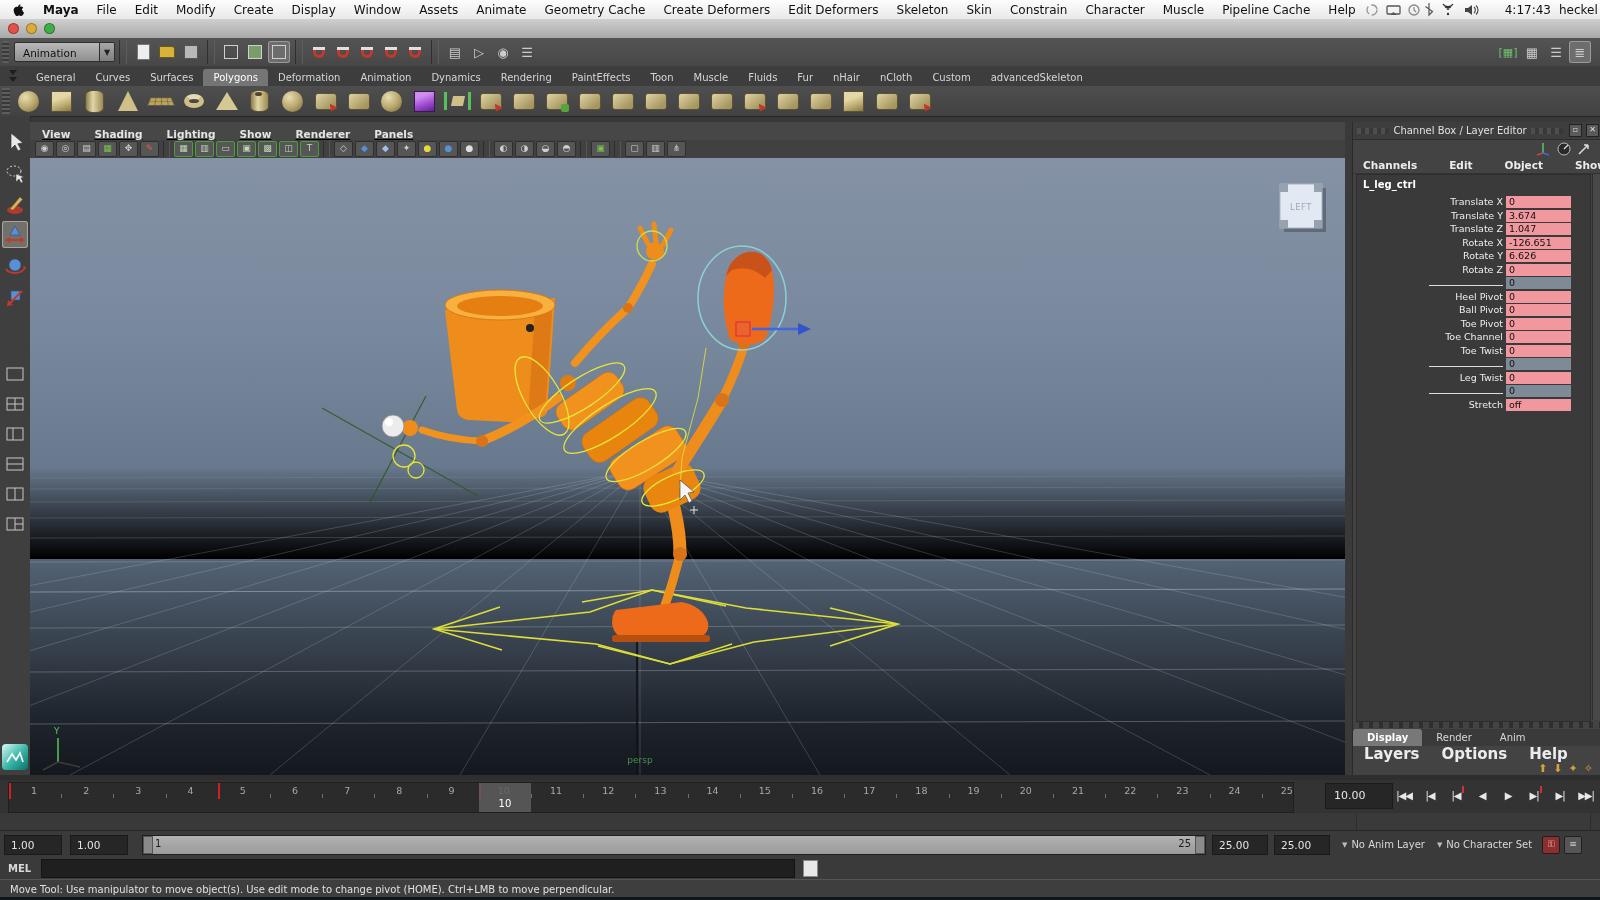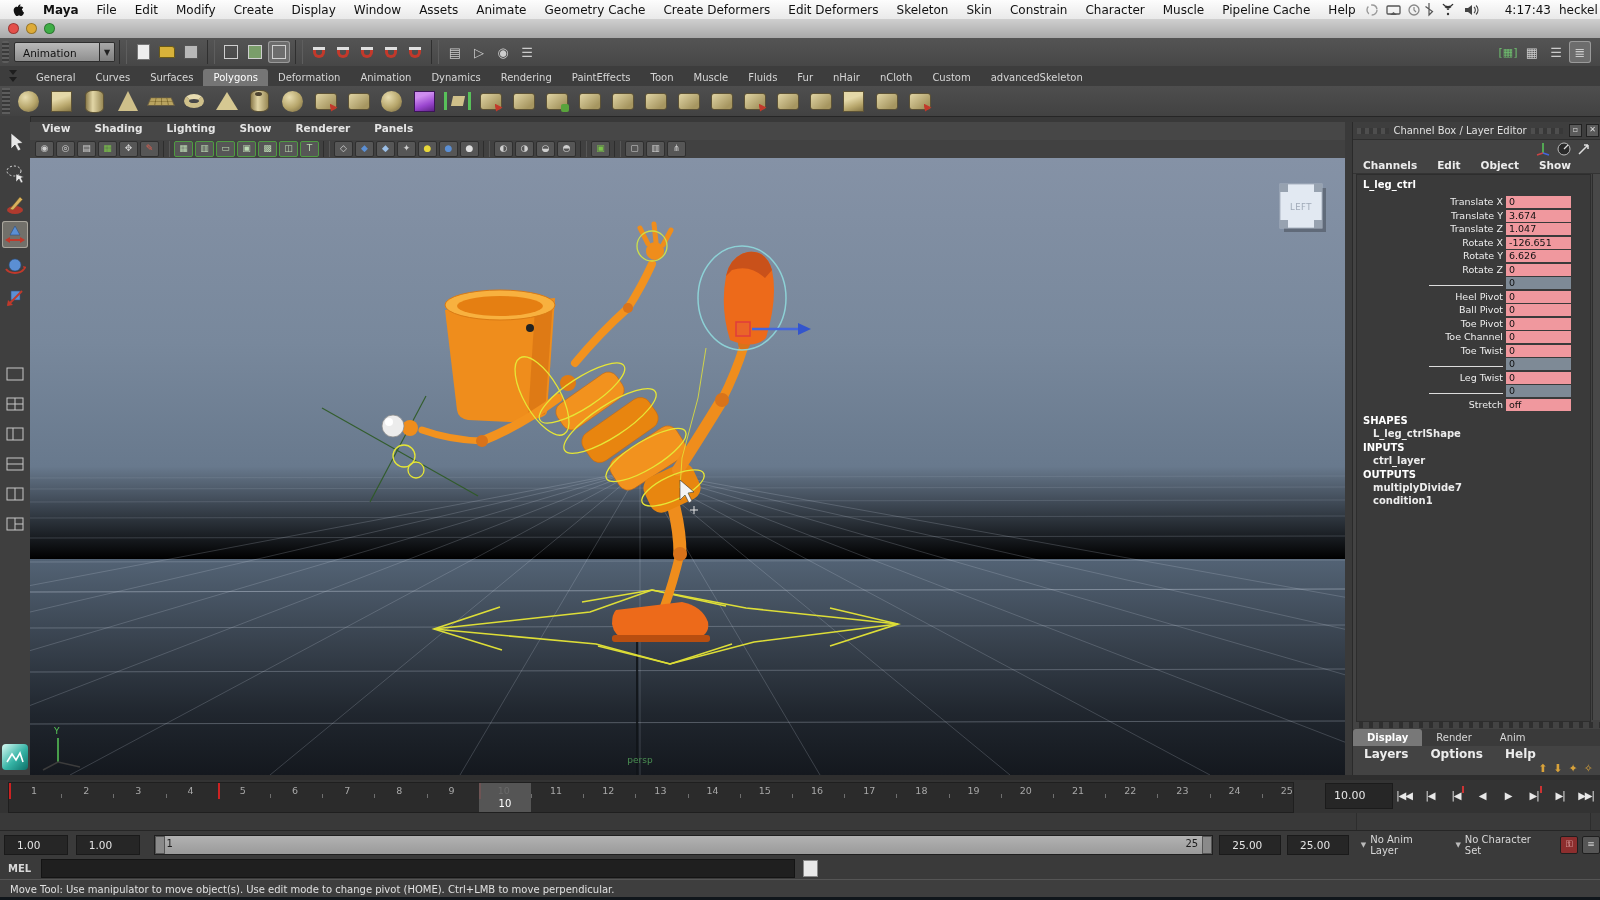--- a/index.html
+++ b/index.html
@@ -55,53 +55,53 @@
   .g-generic.acc-green::after{content:"";position:absolute;right:-2px;bottom:-3px;width:8px;height:8px;background:#59a33c;border-radius:2px;}
   .g-purple{width:19px;height:19px;background:linear-gradient(160deg,#cf8df0 25%,#9a46cf 65%,#5f2387);border:1px solid #3c1458;}
   .g-bracket{width:22px;height:18px;border-left:3px solid #58c05a;border-right:3px solid #58c05a;display:flex;align-items:center;justify-content:center;}
   .g-bracket i{width:12px;height:10px;background:#cfc08a;transform:skewX(-12deg);display:block;}
   
   .toolbox{left:0;top:116px;width:30px;height:659px;background:#3f3f3f;border-right:1px solid #2a2a2a;}
   .tool{position:absolute;left:2px;width:26px;height:27px;border-radius:3px;display:flex;align-items:center;justify-content:center;}
   .tool.active{background:#72706a;box-shadow:inset 0 0 0 1px #a9a59c;}
   .teal-btn{position:absolute;left:2px;width:26px;height:26px;border-radius:4px;background:linear-gradient(135deg,#d8fbf4,#35b3a5 55%,#0d6f68);display:flex;align-items:center;justify-content:center;color:#fff;font-size:9px;}
   
-  .vp-menubar{left:30px;top:122px;width:1315px;height:18px;background:#474747;border-bottom:1px solid #303030;display:flex;align-items:flex-start;}
+  .vp-menubar{left:30px;top:122px;width:1315px;height:18px;background:#474747;border-bottom:1px solid #303030;display:flex;align-items:flex-end;text-decoration:underline;}
   .vp-menu{color:#e4e4e4;font-size:10.5px;font-weight:bold;padding:0 12px;}
   .vp-toolbar{left:30px;top:140px;width:1315px;height:18px;background:#414141;border-bottom:1px solid #2a2a2a;display:flex;align-items:center;padding-left:4px;}
   .vpt{width:17px;height:14px;margin:0 1px;background:#565656;border:1px solid #2f2f2f;border-radius:2px;color:#cfcfcf;font-size:9px;line-height:13px;text-align:center;overflow:hidden;}
   .vpt.frame-green{border-color:#4f9b42;color:#bcd9b4;}
   .vpt.yellow{color:#e8d83a;} .vpt.blue{color:#5b8fd4;} .vpt.blue-light{color:#9cc0e8;} .vpt.grey-light{color:#e0e0e0;} .vpt.accent-red{color:#e06050;} .vpt.accent-green{color:#7ac34a;}
   .vpt-sep{width:5px;height:16px;margin:0 3px;border-left:1px solid #2d2d2d;border-right:1px solid #575757;}
   
   .rpanel{left:1352px;top:122px;width:248px;height:653px;background:#434343;border-left:1px solid #2a2a2a;}
   .rp-head{height:17px;background:#3e3e3e;border-bottom:1px solid #2e2e2e;display:flex;align-items:center;}
   .rp-head .dash{flex:1;height:6px;margin:0 4px;background:repeating-linear-gradient(90deg,#4e4e4e 0 4px,#383838 4px 8px);}
   .rp-head .t{font-size:10px;font-weight:normal;color:#e0e0e0;white-space:nowrap;}
   .rp-winbtn{width:11px;height:11px;margin:0 2px;border:1px solid #222;background:#5a5a5a;color:#ddd;font-size:8px;line-height:10px;text-align:center;}
   .rp-gizmos{height:17px;display:flex;justify-content:flex-end;align-items:center;gap:6px;padding-right:10px;}
-  .rp-menus{height:16px;display:flex;align-items:center;gap:0;border-bottom:1px solid #333;}
+  .rp-menus{height:16px;display:flex;align-items:center;gap:12px;border-bottom:1px solid #333;}
   .rp-menu{color:#ececec;font-size:10.5px;font-weight:bold;padding:0 10px;}
   .chbox{position:absolute;left:3px;top:52px;width:233px;height:546px;background:#3a3a3a;border:1px solid #2d2d2d;overflow:hidden;}
   .ch-scroll{position:absolute;right:0px;top:52px;width:8px;height:546px;background:#484848;border-left:1px solid #2d2d2d;}
   .ch-obj{font-size:10px;font-weight:bold;color:#fff;padding:4px 0 6px 6px;}
   .chrow{display:flex;height:13.5px;align-items:flex-start;}
   .chrow .nm{flex:0 0 146px;text-align:right;font-size:9.5px;color:#eee;white-space:nowrap;}
   .chrow .nm .sep-line{display:inline-block;width:74px;height:8px;border-bottom:1px solid #ddd;}
   .chrow .val{width:62px;height:12px;margin-left:3px;font-size:9.5px;color:#111;padding-left:3px;line-height:12px;}
   .val.keyed{background:#f0989e;} .val.muted{background:#7e8a96;}
   .ch-sec{font-size:10px;font-weight:bold;color:#fff;padding:3px 0 0 6px;}
   .ch-item{font-size:10px;font-weight:bold;color:#ececec;padding:2px 0 0 16px;}
   
   .le-dots{position:absolute;left:0;top:600px;width:248px;height:6px;background:repeating-linear-gradient(90deg,transparent 0 6px,#2f2f2f 6px 10px);}
   .le-tabs{position:absolute;left:0;top:607px;width:248px;height:17px;background:#3a3a3a;display:flex;align-items:flex-end;}
   .le-tab{font-size:10px;color:#d8d8d8;padding:3px 14px;}
   .le-tab.active{background:#787878;color:#fff;font-weight:bold;border-radius:3px 3px 0 0;}
   .le-menus{position:absolute;left:0;top:624px;width:248px;height:15px;display:flex;align-items:center;}
-  .le-menu{font-size:12px;font-weight:bold;color:#ececec;padding:0 11px;}
+  .le-menu{font-size:15px;font-weight:bold;color:#ececec;padding:0 11px;}
   .le-icons{position:absolute;left:0;top:639px;width:240px;height:15px;display:flex;justify-content:flex-end;gap:6px;align-items:center;}
   .le-ic{font-size:11px;color:#d8a23a;}
   .le-list{position:absolute;left:3px;top:656px;width:233px;height:95px;background:#3a3a3a;border:1px solid #2d2d2d;}
   .lrow{height:16px;display:flex;align-items:center;}
   .lrow .cb{width:16px;height:12px;margin-left:4px;background:#4e4e4e;border:1px solid #262626;font-size:9px;color:#e8e8e8;text-align:center;line-height:11px;}
   .lrow .sw{width:13px;height:11px;margin-left:3px;border:1px solid #262626;background:#4e4e4e;font-size:9px;color:#ccc;text-align:center;line-height:10px;}
   .lrow .nm{font-size:10px;font-weight:bold;color:#f0f0f0;margin-left:6px;}
   .lrow.sel{background:#7fb2e5;}
   .lrow.sel .cb{background:#d7e6f5;color:#123;}
   .lrow.sel .nm{color:#0d1c2b;}
@@ -116,21 +116,21 @@
   .tl-tick{position:absolute;bottom:14px;width:1px;height:4px;background:#6f6f6f;}
   .tl-key{position:absolute;top:0;width:2px;height:16px;background:#cc2222;}
   .tl-cur{position:absolute;top:0;height:29px;background:#5d5d5d;opacity:.85;}
   .tl-curlab{position:absolute;top:15px;font-size:10px;color:#fff;transform:translateX(-50%);}
   .cur-time{position:absolute;left:1325px;top:3px;width:58px;height:24px;background:#262626;border:1px solid #1b1b1b;color:#e6e6e6;font-size:11px;line-height:24px;padding-left:8px;}
   .playbtns{position:absolute;left:1392px;top:2px;display:flex;gap:2px;}
   .pbtn{width:24px;height:26px;color:#e8e8e8;font-size:10px;display:flex;align-items:center;justify-content:center;letter-spacing:-1px;position:relative;}
   .pbtn.accent::after{content:"";position:absolute;top:4px;right:4px;width:2px;height:7px;background:#cc3333;}
   
   .rangerow{left:0;top:830px;width:1600px;height:27px;background:#3a3a3a;border-top:1px solid #262626;display:flex;align-items:center;}
-  .rfield{height:18px;background:#262626;border:1px solid #1a1a1a;color:#e4e4e4;font-size:10.5px;line-height:18px;padding-left:12px;}
+  .rfield{height:18px;background:#262626;border:1px solid #1a1a1a;color:#e4e4e4;font-size:10.5px;line-height:18px;padding-left:6px;}
   .rs-track{position:relative;height:18px;background:linear-gradient(#b2b2b2,#9a9a9a);border:1px solid #1f1f1f;margin-left:14px;}
   .rs-handle{position:absolute;top:0;width:8px;height:16px;background:#8a8a8a;border:1px solid #555;}
   .rs-lab{position:absolute;top:2px;font-size:10px;color:#1c1c1c;}
   .dd{display:flex;align-items:center;color:#d8d8d8;font-size:10px;margin-left:12px;}
   .dd .tri{font-size:7px;margin-right:4px;color:#bbb;}
   .key-ico{width:16px;height:16px;margin-left:10px;background:#8c2e2e;border:1px solid #1f1f1f;border-radius:2px;display:flex;align-items:center;justify-content:center;color:#f0c0c0;font-size:9px;}
   .prefs-ico{width:16px;height:16px;margin-left:4px;background:#565656;border:1px solid #1f1f1f;border-radius:2px;color:#ccc;font-size:9px;text-align:center;line-height:15px;}
   
   .melrow{left:0;top:858px;width:1600px;height:21px;background:#3a3a3a;display:flex;align-items:center;}
   .mel-label{color:#d8d8d8;font-size:10px;font-weight:bold;padding:0 10px 0 8px;}
@@ -785,29 +785,20 @@
           <span class="val keyed">0</span>
         </div>
         <div class="chrow">
           <span class="nm"><span class="sep-line"></span></span>
           <span class="val muted">0</span>
         </div>
         <div class="chrow">
           <span class="nm">Stretch</span>
           <span class="val keyed">off</span>
         </div>
-      </div>
-    <div id="ch-sections">
-        <div class="ch-sec">SHAPES</div>
-        <div class="ch-item">L_leg_ctrlShape</div>
-        <div class="ch-sec">INPUTS</div>
-        <div class="ch-item">ctrl_layer</div>
-        <div class="ch-sec">OUTPUTS</div>
-        <div class="ch-item">multiplyDivide7</div>
-        <div class="ch-item">condition1</div>
       </div>
   </div>
   <div class="ch-scroll"></div>
   <div class="le-dots"></div>
   <div class="le-tabs" id="le-tabs">
       <span class="le-tab active">Display</span>
       <span class="le-tab">Render</span>
       <span class="le-tab">Anim</span>
     </div>
   <div class="le-menus" id="le-menus">

